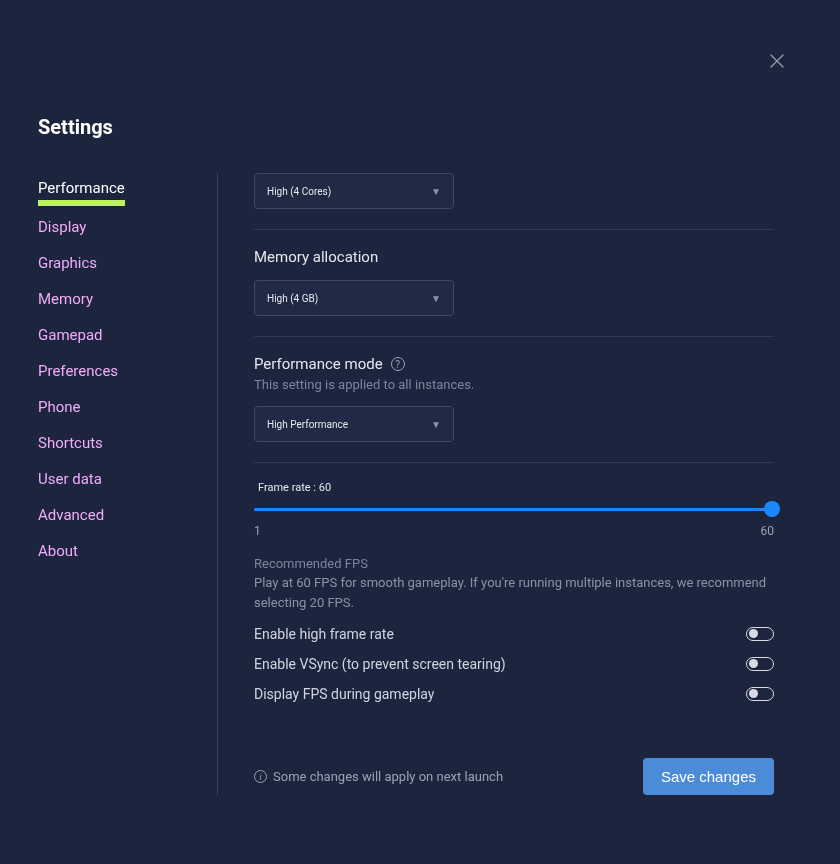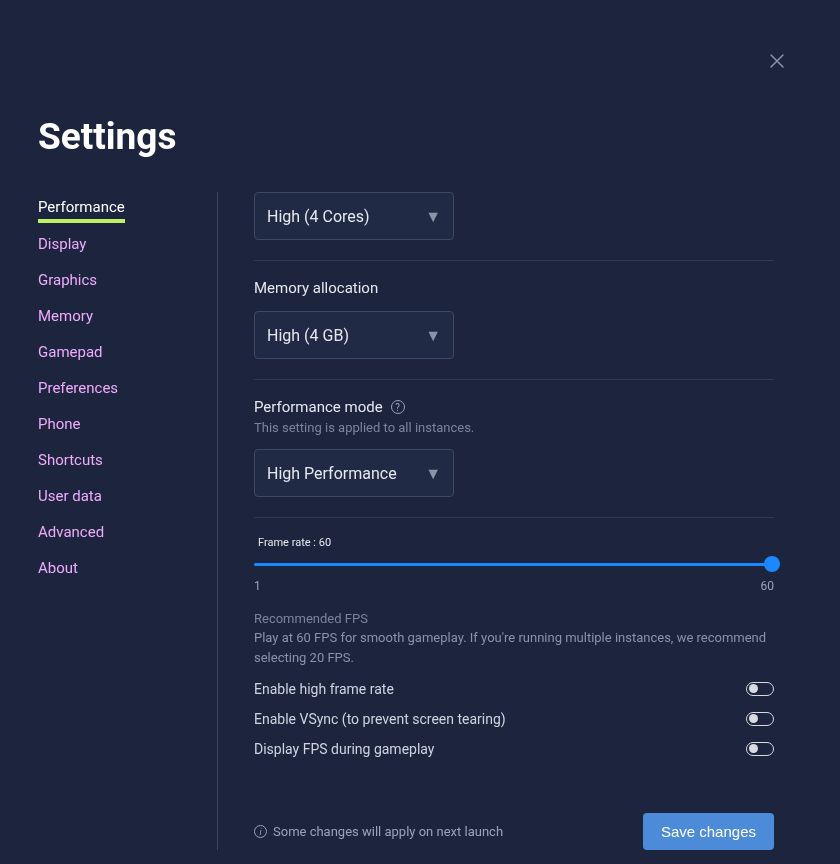--- a/index.html
+++ b/index.html
@@ -15,21 +15,21 @@
     position: absolute;
     top: 52px;
     right: 54px;
     cursor: pointer;
     color: #8a93a8;
   }
   .page {
     padding: 115px 38px 0 38px;
   }
   .title {
-    font-size: 37px;
+    font-size: 20px;
     font-weight: 700;
     color: #fff;
     margin-bottom: 34px;
   }
   .layout {
     display: flex;
   }
   .sidebar {
     width: 180px;
     border-right: 1px solid #3a445e;
@@ -38,21 +38,21 @@
   .sidebar-item {
     font-size: 15px;
     color: #f0abfc;
     padding: 6px 0;
     margin-bottom: 6px;
     cursor: pointer;
     width: fit-content;
   }
   .sidebar-item.active {
     color: #fff;
-    border-bottom: 4px solid #bef264;
+    border-bottom: 6px solid #bef264;
     padding-bottom: 3px;
   }
   .content {
     flex: 1;
     padding-left: 36px;
     padding-right: 28px;
   }
   .section {
     border-bottom: 1px solid #323a52;
     padding-bottom: 20px;
@@ -68,30 +68,30 @@
     margin-bottom: 14px;
   }
   .section-hint {
     font-size: 13px;
     color: #7a849c;
     margin-top: -10px;
     margin-bottom: 14px;
   }
   .select {
     width: 200px;
-    height: 48px;
+    height: 36px;
     background: #202a44;
     border: 1px solid #3c4864;
     border-radius: 4px;
     display: flex;
     align-items: center;
     justify-content: space-between;
     padding: 0 12px;
     color: #e5e8ef;
-    font-size: 16px;
+    font-size: 10px;
     cursor: pointer;
   }
   .select .caret {
     color: #8a93a8;
   }
   .frame-label {
     font-size: 11px;
     color: #e5e8ef;
     margin-bottom: 8px;
     padding-left: 4px;

